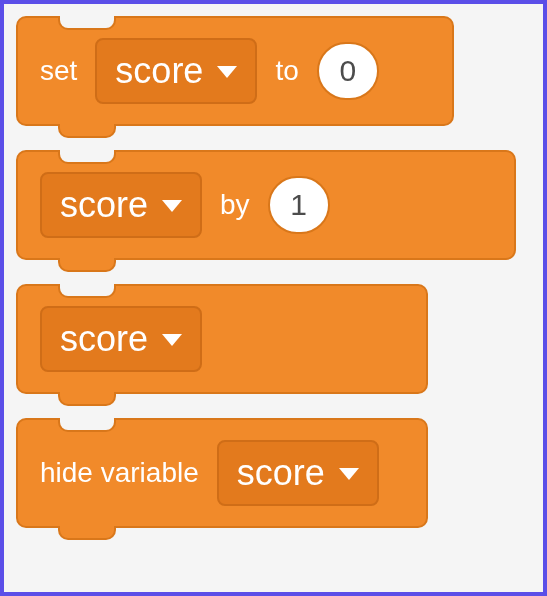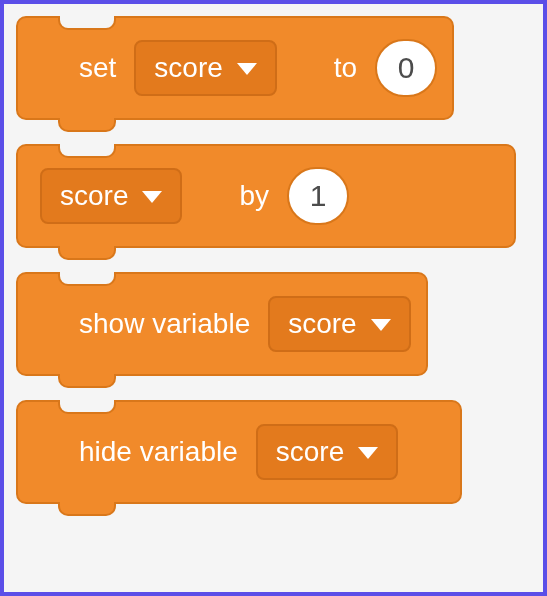--- a/index.html
+++ b/index.html
@@ -59,32 +59,31 @@
     height: 14px;
     background: #f18a2a;
     border: 2px solid #d9771a;
     border-top: none;
     border-bottom-left-radius: 10px;
     border-bottom-right-radius: 10px;
     box-sizing: border-box;
   }
   .label {
     white-space: nowrap;
-    margin-left: 39px;
   }
   .dropdown {
     background: #e37a1d;
     border: 2px solid #cf6d17;
     border-radius: 8px;
     padding: 10px 18px;
     display: flex;
     align-items: center;
     gap: 14px;
     color: #fff;
-    font-size: 28px;
+    font-size: 36px;
     cursor: pointer;
   }
   .dropdown .caret {
     display: inline-block;
     width: 0;
     height: 0;
     border-left: 10px solid transparent;
     border-right: 10px solid transparent;
     border-top: 12px solid #fff;
     margin-top: 2px;
@@ -126,28 +125,27 @@
       <span>score</span>
       <span class="caret"></span>
     </span>
     <span class="label">by</span>
     <span class="num-input">
       <span>1</span>
     </span>
   </div>
 
   <div class="block" style="width:412px">
-    <span class="label">show variable</span>
     <span class="dropdown">
       <span>score</span>
       <span class="caret"></span>
     </span>
   </div>
 
-  <div class="block" style="width:446px">
+  <div class="block" style="width:412px">
     <span class="label">hide variable</span>
     <span class="dropdown">
       <span>score</span>
       <span class="caret"></span>
     </span>
   </div>
 
 </div>
 
 </body></html>

